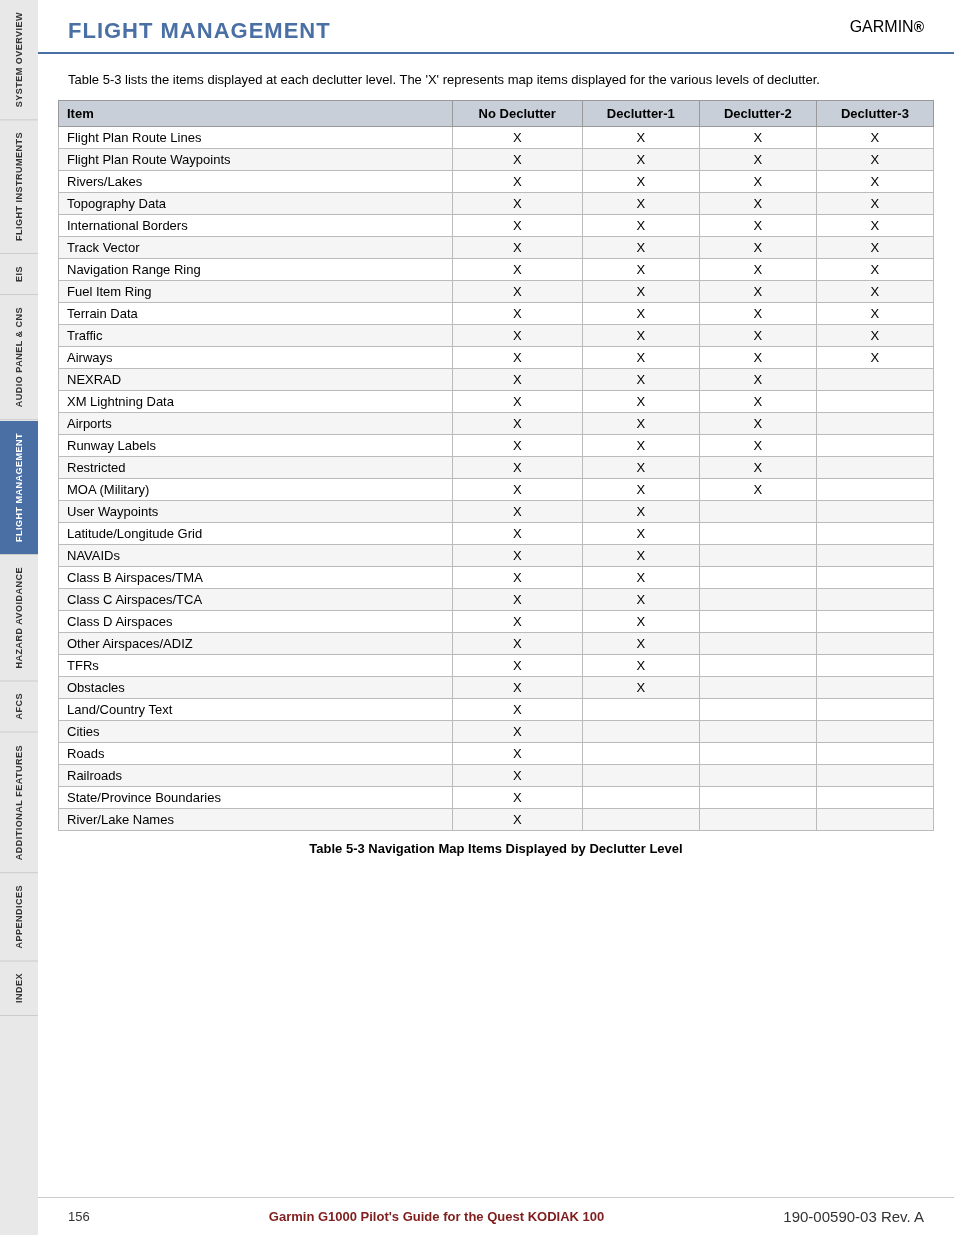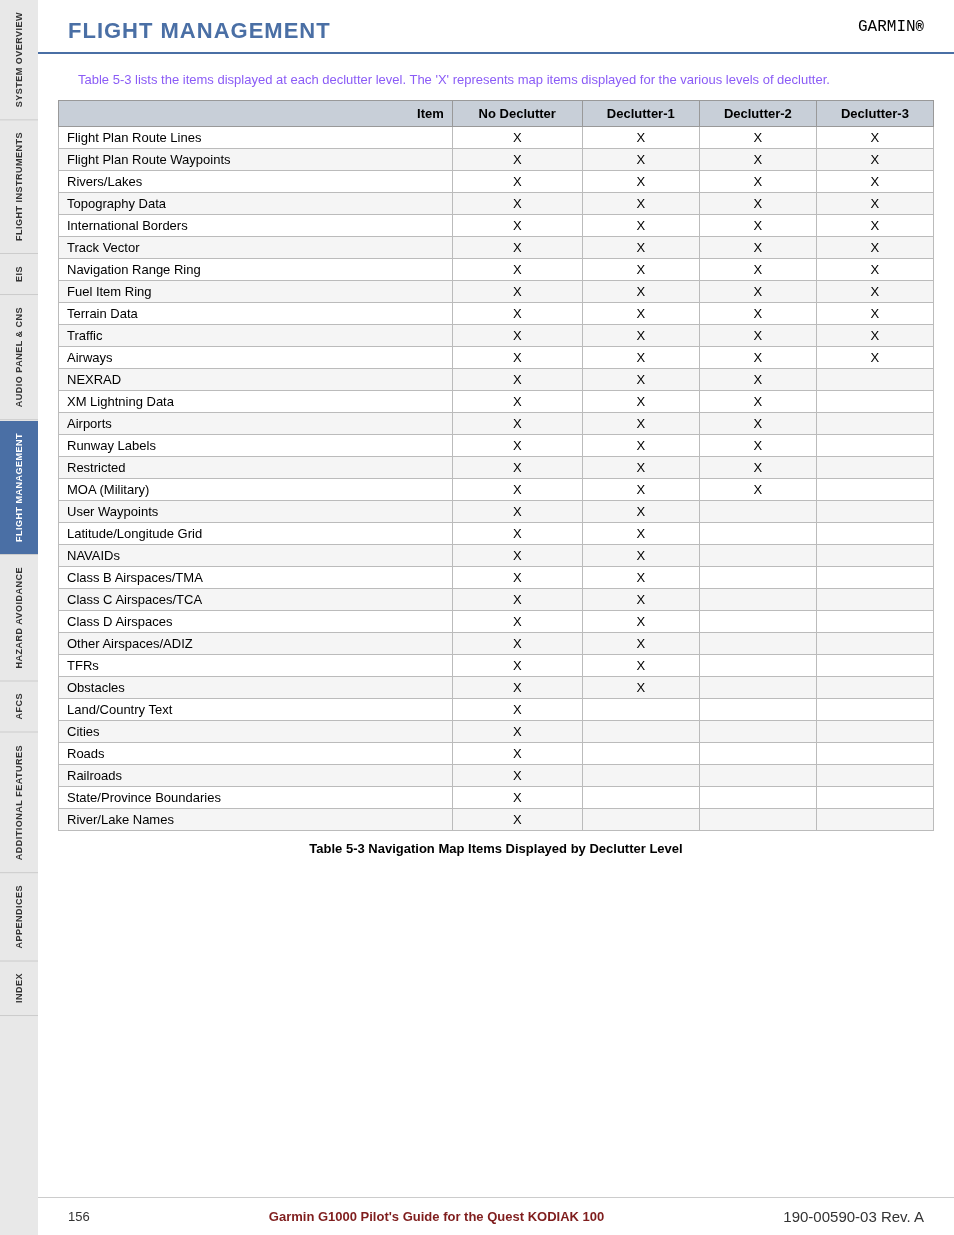--- a/index.html
+++ b/index.html
@@ -68,28 +68,27 @@
       font-size: 22px;
       font-weight: bold;
       color: #4a6fa5;
       letter-spacing: 1px;
     }
 
     .garmin-logo-wrapper {
       display: flex;
       flex-direction: column;
       align-items: flex-end;
-      font-family: Liberation Mono, monospace;
     }
 
     
     .intro-text {
-      padding: 16px 30px 10px 40px;
-      font-size: 13px;
-      color: #8b5cf6;
+      padding: 16px 30px 10px 30px;
+      font-size: 13px;
+      color: #000000;
       line-height: 1.5;
     }
 
     
     .table-container {
       padding: 0 20px 10px 20px;
     }
 
     table {
       width: 100%;
@@ -100,21 +99,21 @@
     thead tr th {
       background: #c8cfd8;
       font-weight: bold;
       text-align: center;
       padding: 5px 8px;
       border: 1px solid #999;
       font-size: 13px;
     }
 
     thead tr th:first-child {
-      text-align: right;
+      text-align: left;
       width: 45%;
     }
 
     tbody tr td {
       padding: 3px 8px;
       border: 1px solid #bbb;
       font-size: 13px;
     }
 
     tbody tr td:first-child {

